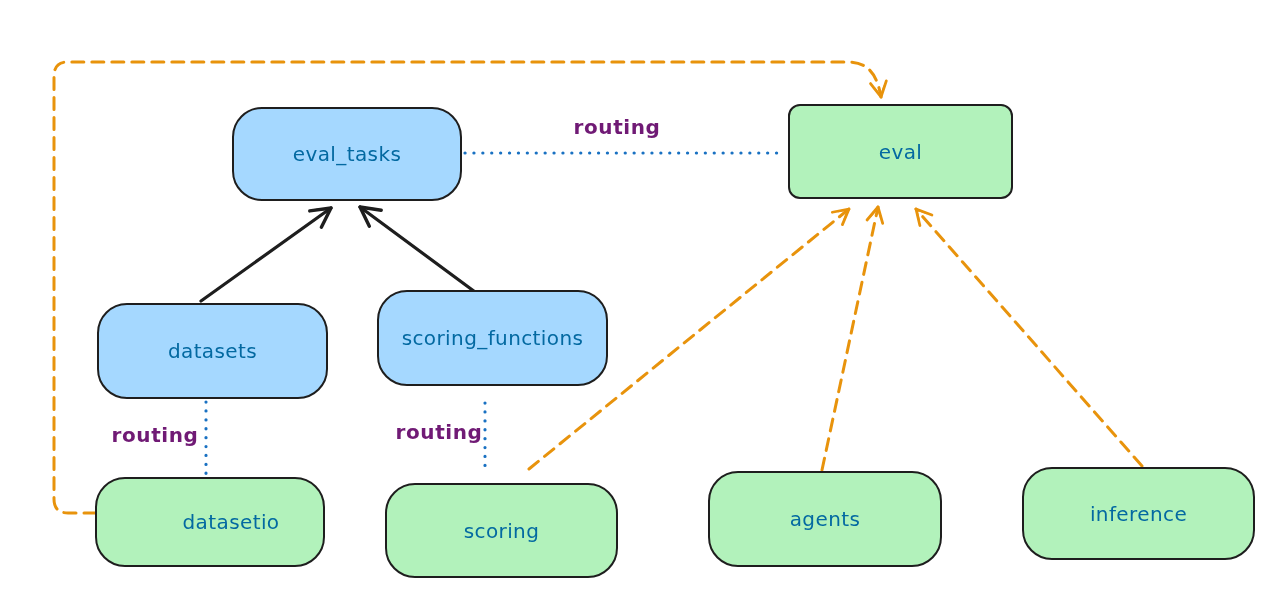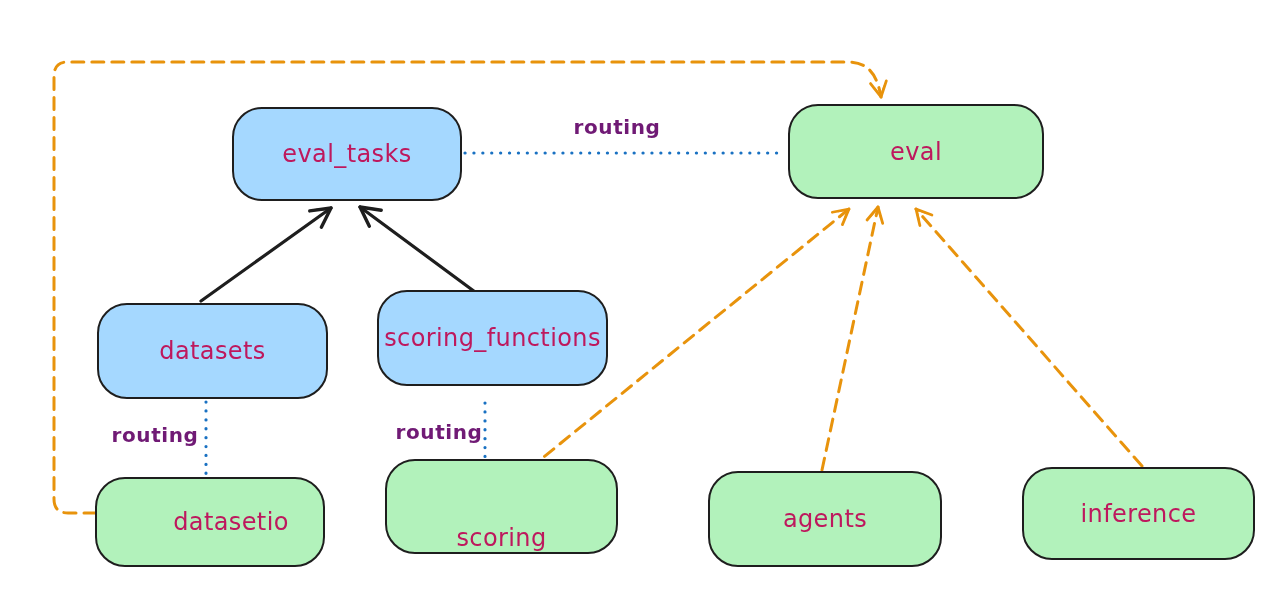--- a/index.html
+++ b/index.html
@@ -26,23 +26,23 @@
     box-sizing: border-box;
     border: 2.5px solid #1e1e1e;
     border-radius: 30px;
     display: flex;
     align-items: center;
     justify-content: center;
   }
   .node.blue  { background: #a5d8ff; }
   .node.green { background: #b2f2bb; }
   .node-label {
-    font-size: 24px;
+    font-size: 20px;
     letter-spacing: 0.4px;
-    color: #be185d;
+    color: #0369a1;
     white-space: nowrap;
   }
   .edge-label {
     position: absolute;
     font-size: 20px;
     font-weight: bold;
     letter-spacing: 0.6px;
     color: #701a75;
     text-align: center;
     white-space: nowrap;
@@ -79,37 +79,37 @@
   </svg>
 
   <div class="edge-label" style="left:565px; top:115px; width:104px;">routing</div>
   <div class="edge-label" style="left:105px; top:423px; width:100px;">routing</div>
   <div class="edge-label" style="left:389px; top:420px; width:100px;">routing</div>
 
   <div class="node blue" style="left:232px; top:107px; width:230px; height:94px;">
     <span class="node-label">eval_tasks</span>
   </div>
 
-  <div class="node green" style="left:788px; top:104px; width:256px; height:95px;">
+  <div class="node green" style="left:788px; top:104px; width:225px; height:95px;border-radius:12px;">
     <span class="node-label">eval</span>
   </div>
 
   <div class="node blue" style="left:97px; top:303px; width:231px; height:96px;text-align:right;">
     <span class="node-label">datasets</span>
   </div>
 
   <div class="node blue" style="left:377px; top:290px; width:231px; height:96px;">
     <span class="node-label">scoring_functions</span>
   </div>
 
   <div class="node green" style="left:95px; top:477px; width:230px; height:90px;padding-left:42px;">
     <span class="node-label">datasetio</span>
   </div>
 
-  <div class="node green" style="left:385px; top:459px; width:233px; height:95px;align-items:flex-end;">
+  <div class="node green" style="left:385px; top:483px; width:233px; height:95px;">
     <span class="node-label">scoring</span>
   </div>
 
   <div class="node green" style="left:708px; top:471px; width:234px; height:96px;">
     <span class="node-label">agents</span>
   </div>
 
   <div class="node green" style="left:1022px; top:467px; width:233px; height:93px;">
     <span class="node-label">inference</span>
   </div>

